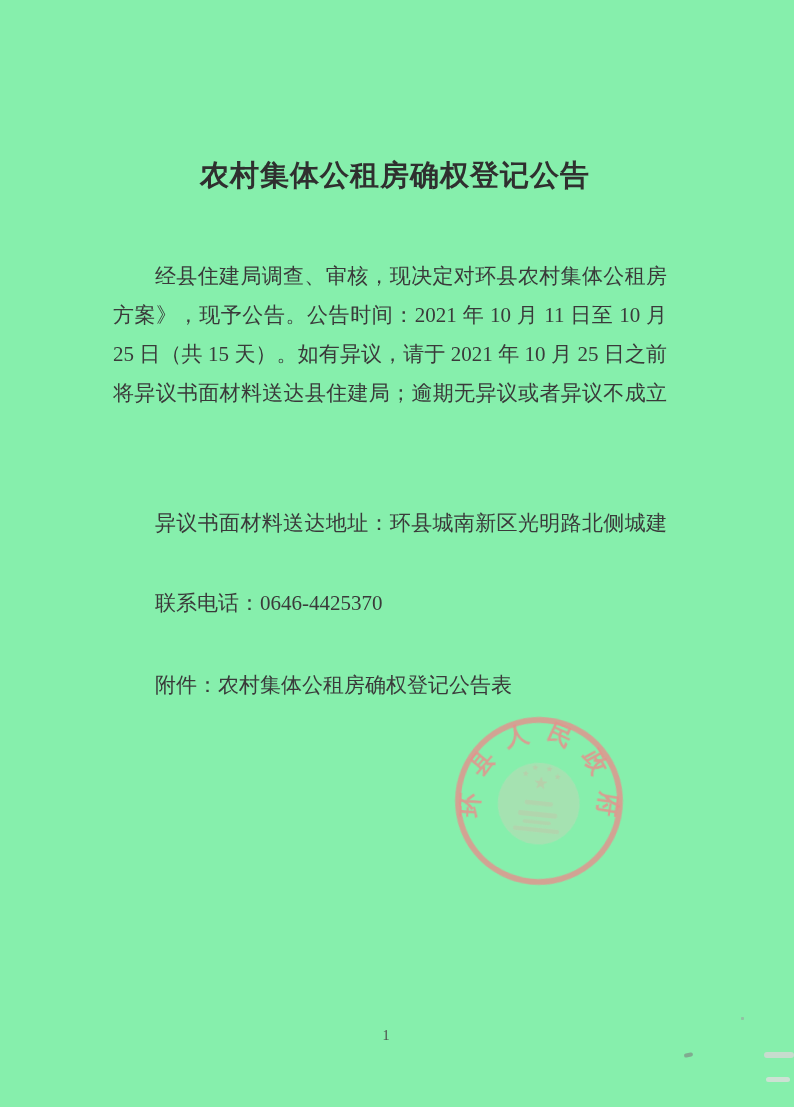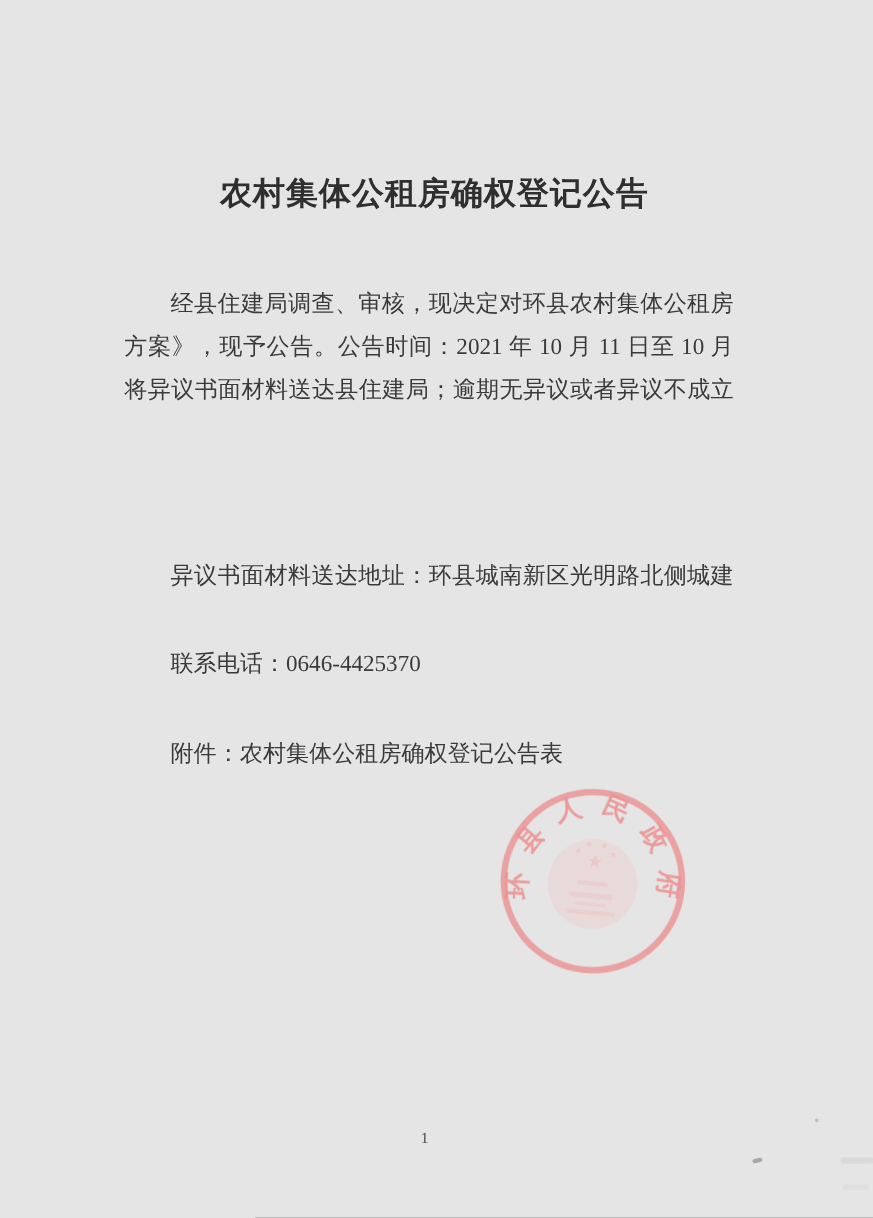--- a/index.html
+++ b/index.html
@@ -1,21 +1,21 @@
 <!DOCTYPE html>
 <html><head>
 <meta charset="utf-8">
 <style>
   html, body { margin: 0; padding: 0; background: #888; }
   .page {
     position: relative;
     width: 794px;
     height: 1107px;
     margin: 0 auto;
-    background: #e5e5e5;
+    background: #86efac;
     overflow: hidden;
     font-family: "Liberation Serif", "DejaVu Serif", serif;
     color: #383838;
   }
   .doc-title {
     position: absolute;
     top: 156px;
     left: 0;
     width: 790px;
     text-align: center;
@@ -83,20 +83,21 @@
 </head>
 <body>
 
 <div class="page">
 
   <div class="doc-title">农村集体公租房确权登记公告</div>
 
   <div class="text-block" id="para1">
     <div class="line j indent">经县住建局调查、审核，现决定对环县农村集体公租房</div>
     <div class="line j">方案》，现予公告。公告时间：2021 年 10 月 11 日至 10 月</div>
+    <div class="line j">25 日（共 15 天）。如有异议，请于 2021 年 10 月 25 日之前</div>
     <div class="line j">将异议书面材料送达县住建局；逾期无异议或者异议不成立</div>
   </div>
 
   <div class="text-block" id="para2">
     <div class="line j indent">异议书面材料送达地址：环县城南新区光明路北侧城建</div>
   </div>
 
   <div class="text-block indent" id="contact">联系电话：0646-4425370</div>
 
   <div class="text-block indent" id="attachment">附件：农村集体公租房确权登记公告表</div>

